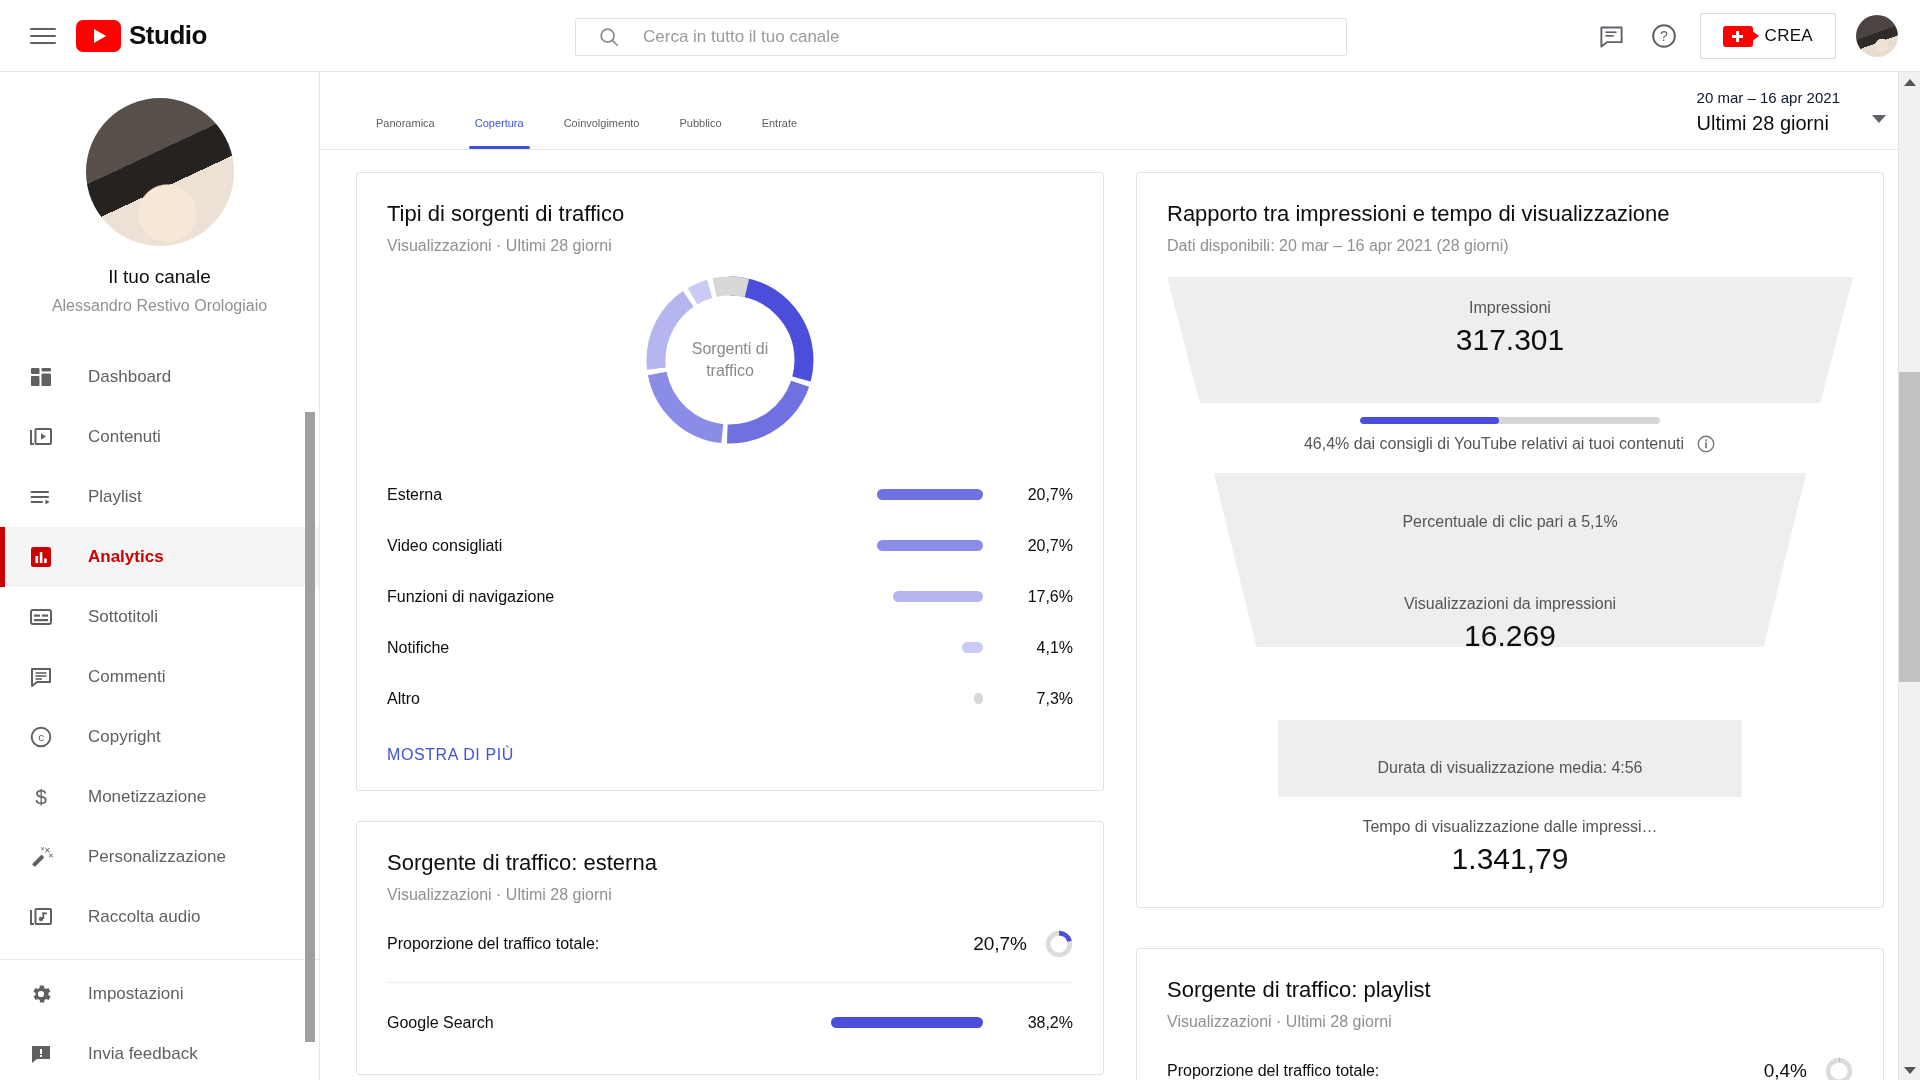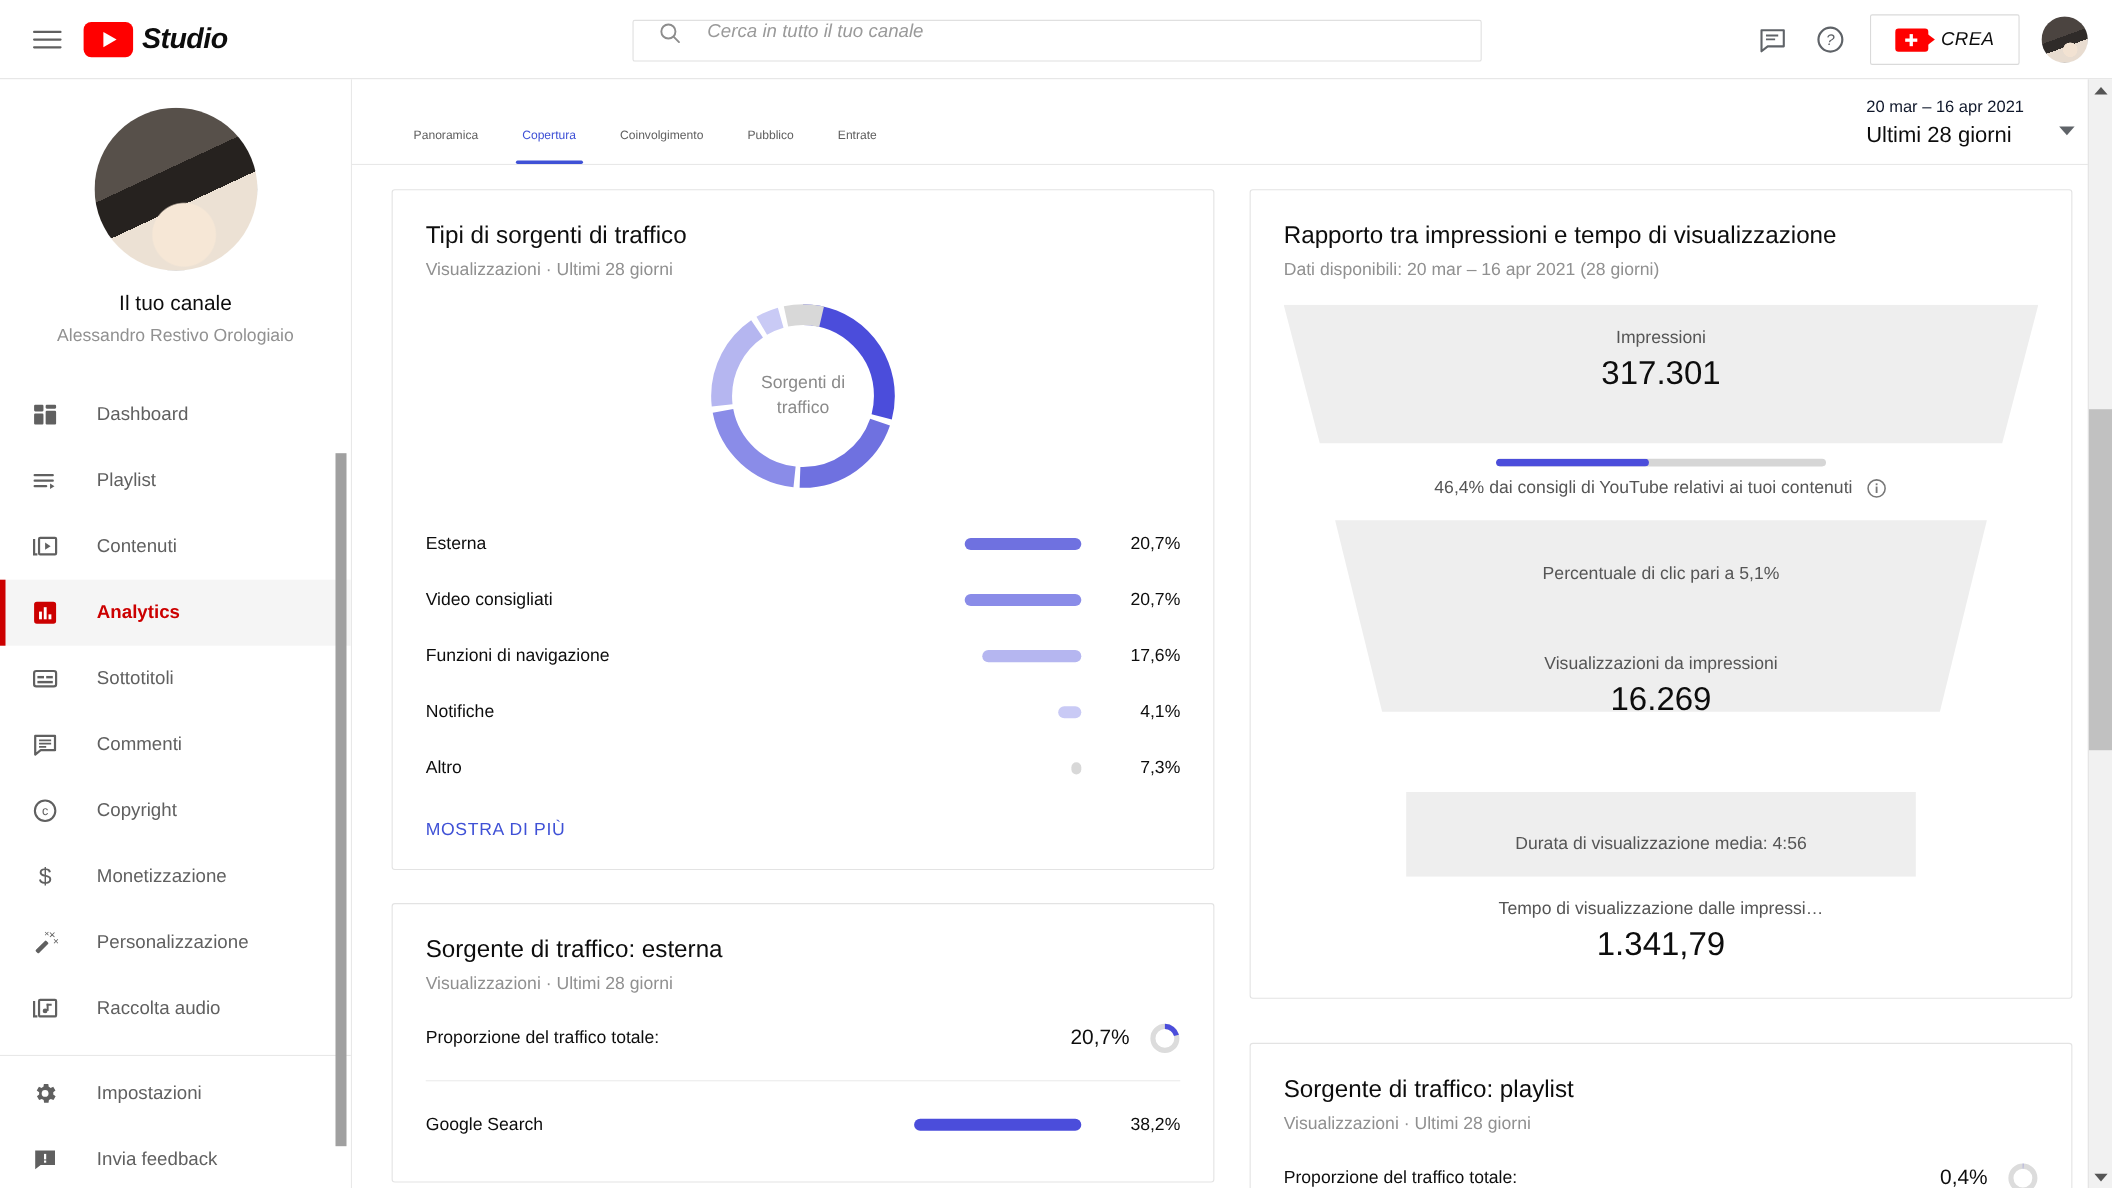--- a/index.html
+++ b/index.html
@@ -8,21 +8,21 @@
     overflow:hidden;
     background:#fff;
     font-family:"Liberation Sans", sans-serif;
     color:#030303;
   }
 
   
   #topbar{
     position:absolute; top:0; left:0; width:1920px; height:72px;
     background:#fff; border-bottom:1px solid #e5e5e5;
-    display:flex; align-items:center; z-index:30;font-style:italic;
+    display:flex; align-items:center; z-index:30;
   }
   .hamburger{
     width:30px; height:24px; margin-left:28px; margin-right:18px;
     display:flex; flex-direction:column; justify-content:space-between;
     padding:4px 2px; cursor:pointer;
   }
   .hamburger span{ display:block; height:2px; background:#606060; border-radius:1px;}
   .brand{ display:flex; align-items:center; gap:8px; cursor:pointer;}
   .yt-logo{
     width:45px; height:32px; background:#ff0000; border-radius:7px;
@@ -32,21 +32,21 @@
     width:0;height:0;border-style:solid;
     border-width:7px 0 7px 12px;border-color:transparent transparent transparent #fff;
     margin-left:2px;
   }
   .brand-text{ font-size:26px; font-weight:700; letter-spacing:-0.5px; color:#0d0d0d;}
 
   .searchwrap{
     position:absolute; left:575px; top:18px;
     width:772px; height:38px;
     border:1px solid #e0e0e0; border-radius:2px;
-    display:flex; align-items:flex-start; padding-left:22px; background:#fff;
+    display:flex; align-items:center; padding-left:22px; background:#fff;
   }
   .search-ico{ width:22px;height:22px; flex:0 0 22px; margin-right:23px; }
   .search-ph{ font-size:17px; color:#9a9a9a;}
 
   .topright{
     position:absolute; right:22px; top:0; height:72px;
     display:flex; align-items:center; gap:0;
   }
   .ticon{ width:52px;height:52px; display:flex;align-items:center;justify-content:center;cursor:pointer;}
   .crea-btn{
@@ -239,39 +239,39 @@
             <rect x="12.5" y="3" width="9.5" height="3.5" rx="1"></rect>
           <rect x="2" y="11" width="8.5" height="10" rx="1"></rect>
             <rect x="12.5" y="8.5" width="9.5" height="12.5" rx="1"></rect>
         </svg>
       </span>
       <span class="nl">Dashboard</span>
     </div>
 
     <div class="navitem">
       <span class="ni">
+        <svg width="24" height="24" viewBox="0 0 24 24">
+          <path d="M2 5v14h3" fill="none" stroke="#606060" stroke-width="2"></path>
+          <rect x="6.5" y="4" width="15.5" height="15" rx="1" fill="none" stroke="#606060" stroke-width="2"></rect>
+          <path d="M12 8.2l5 3.3-5 3.3z" fill="#606060"></path>
+        </svg>
+      </span>
+      <span class="nl">Contenuti</span>
+    </div>
+
+    <div class="navitem">
+      <span class="ni">
         <svg width="24" height="24" viewBox="0 0 24 24" stroke="#606060" stroke-width="2" stroke-linecap="round">
           <line x1="2.5" y1="7" x2="19" y2="7"></line>
             <line x1="2.5" y1="12" x2="19" y2="12"></line>
             <line x1="2.5" y1="17" x2="13" y2="17"></line>
           <path d="M16.5 14.5l4 2.5-4 2.5z" fill="#606060" stroke="none"></path>
         </svg>
       </span>
       <span class="nl">Playlist</span>
-    </div>
-
-    <div class="navitem">
-      <span class="ni">
-        <svg width="24" height="24" viewBox="0 0 24 24">
-          <path d="M2 5v14h3" fill="none" stroke="#606060" stroke-width="2"></path>
-          <rect x="6.5" y="4" width="15.5" height="15" rx="1" fill="none" stroke="#606060" stroke-width="2"></rect>
-          <path d="M12 8.2l5 3.3-5 3.3z" fill="#606060"></path>
-        </svg>
-      </span>
-      <span class="nl">Contenuti</span>
     </div>
 
     <div class="navitem active">
       <span class="ni">
         <svg width="24" height="24" viewBox="0 0 24 24">
           <rect x="2" y="2" width="20" height="20" rx="2.5" fill="#cc0000"></rect>
           <rect x="6.5" y="11" width="2.6" height="7" fill="#fff"></rect>
           <rect x="10.8" y="7" width="2.6" height="11" fill="#fff"></rect>
           <rect x="15.1" y="13.5" width="2.6" height="4.5" fill="#fff"></rect>
         </svg>

